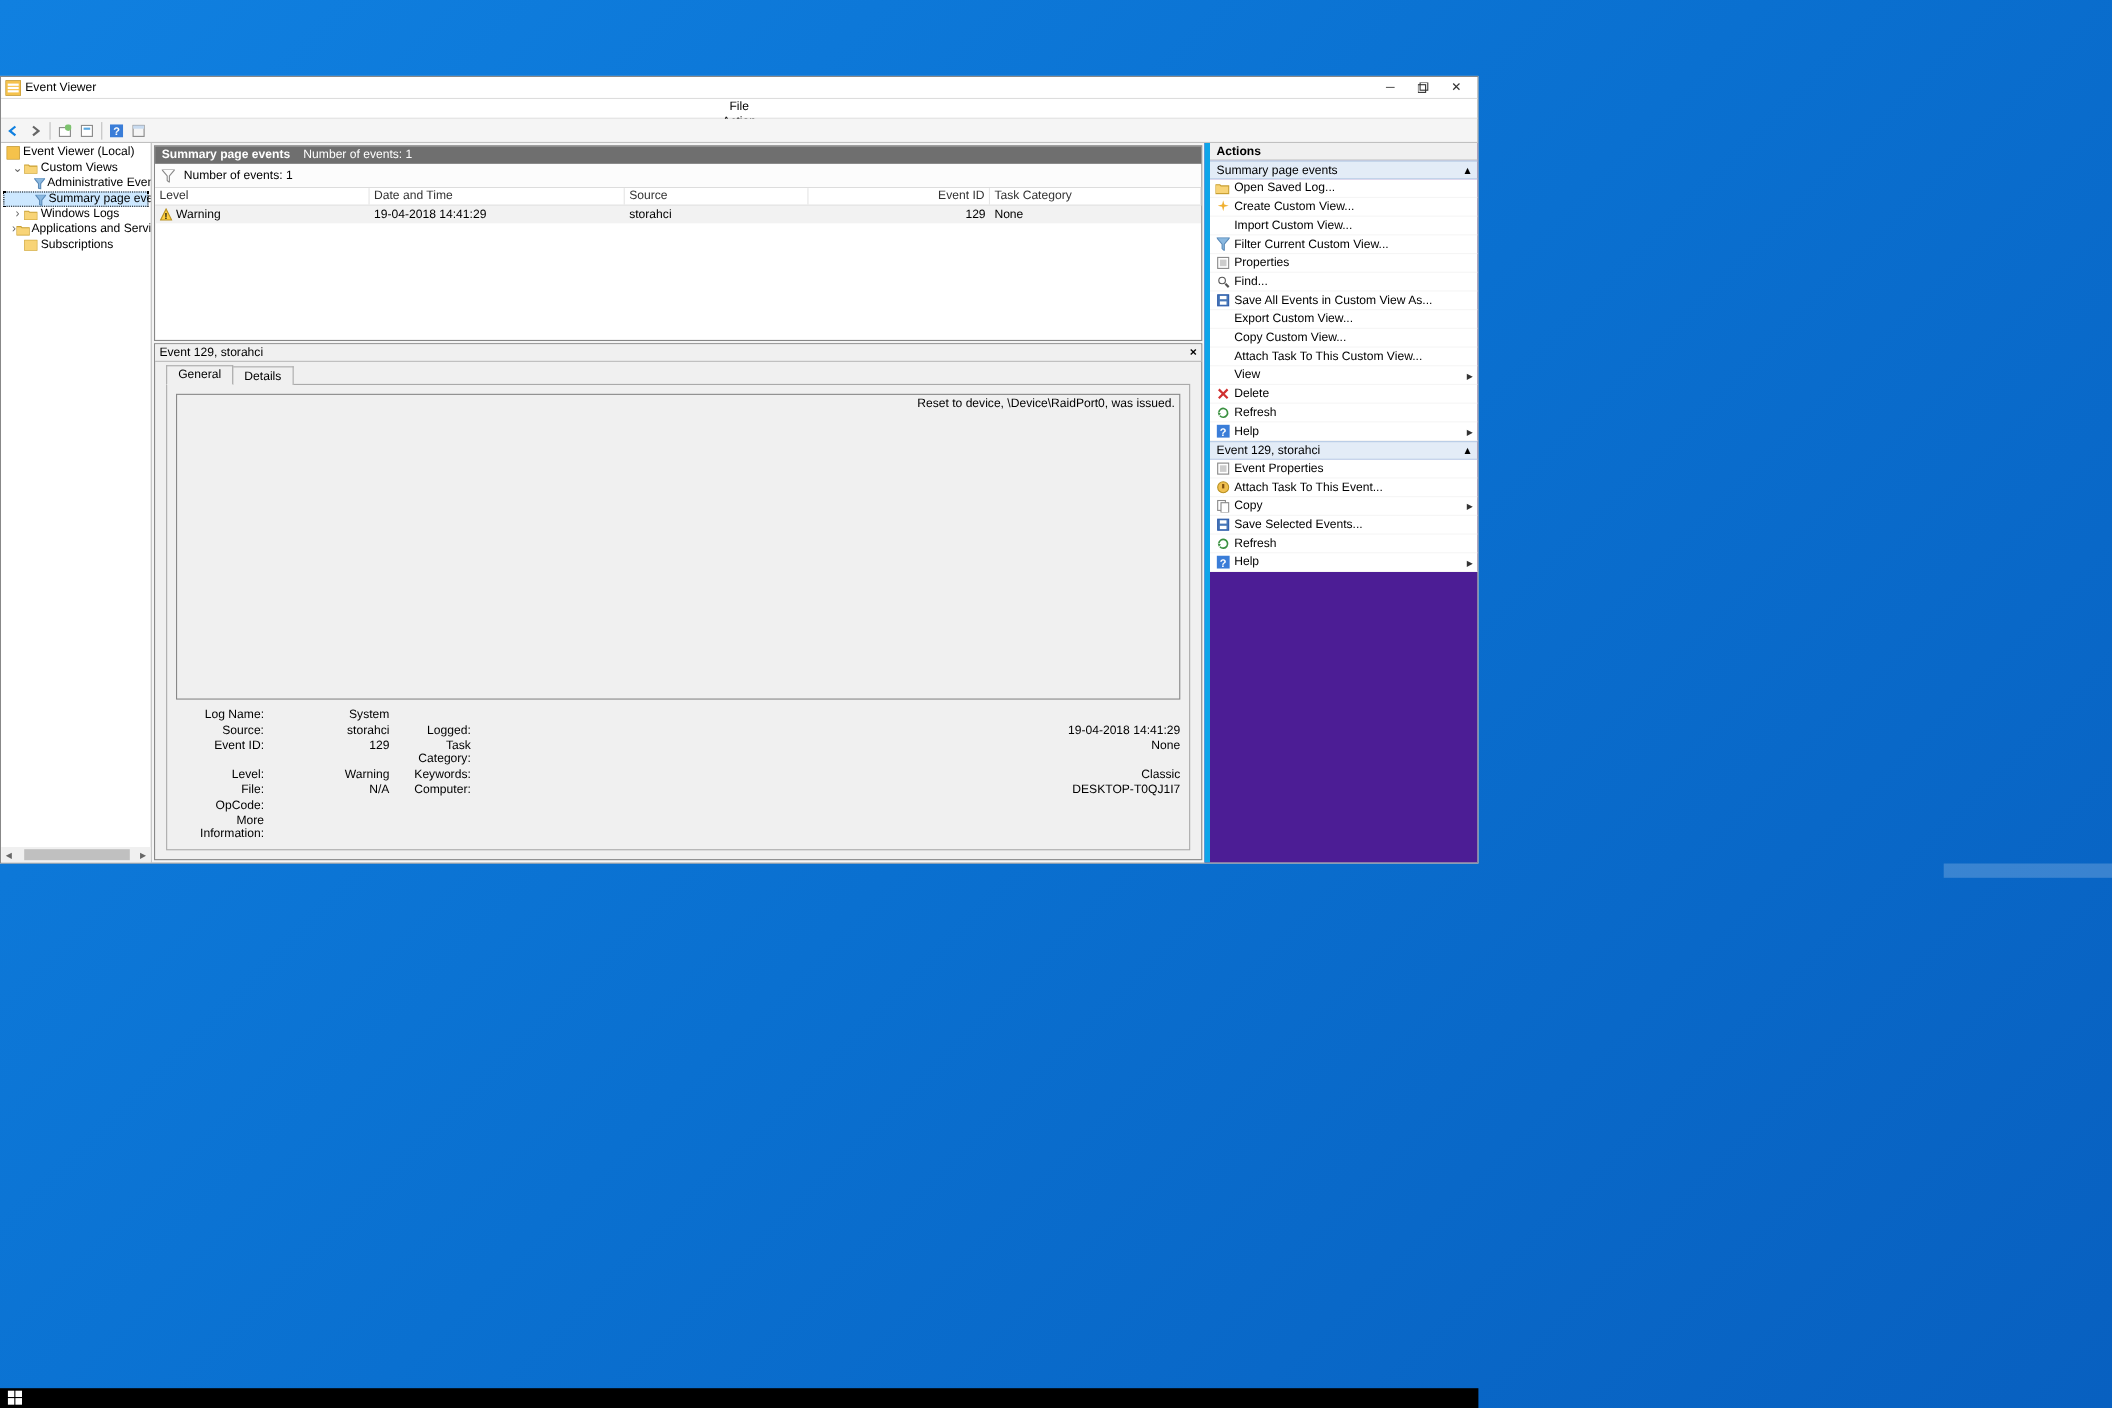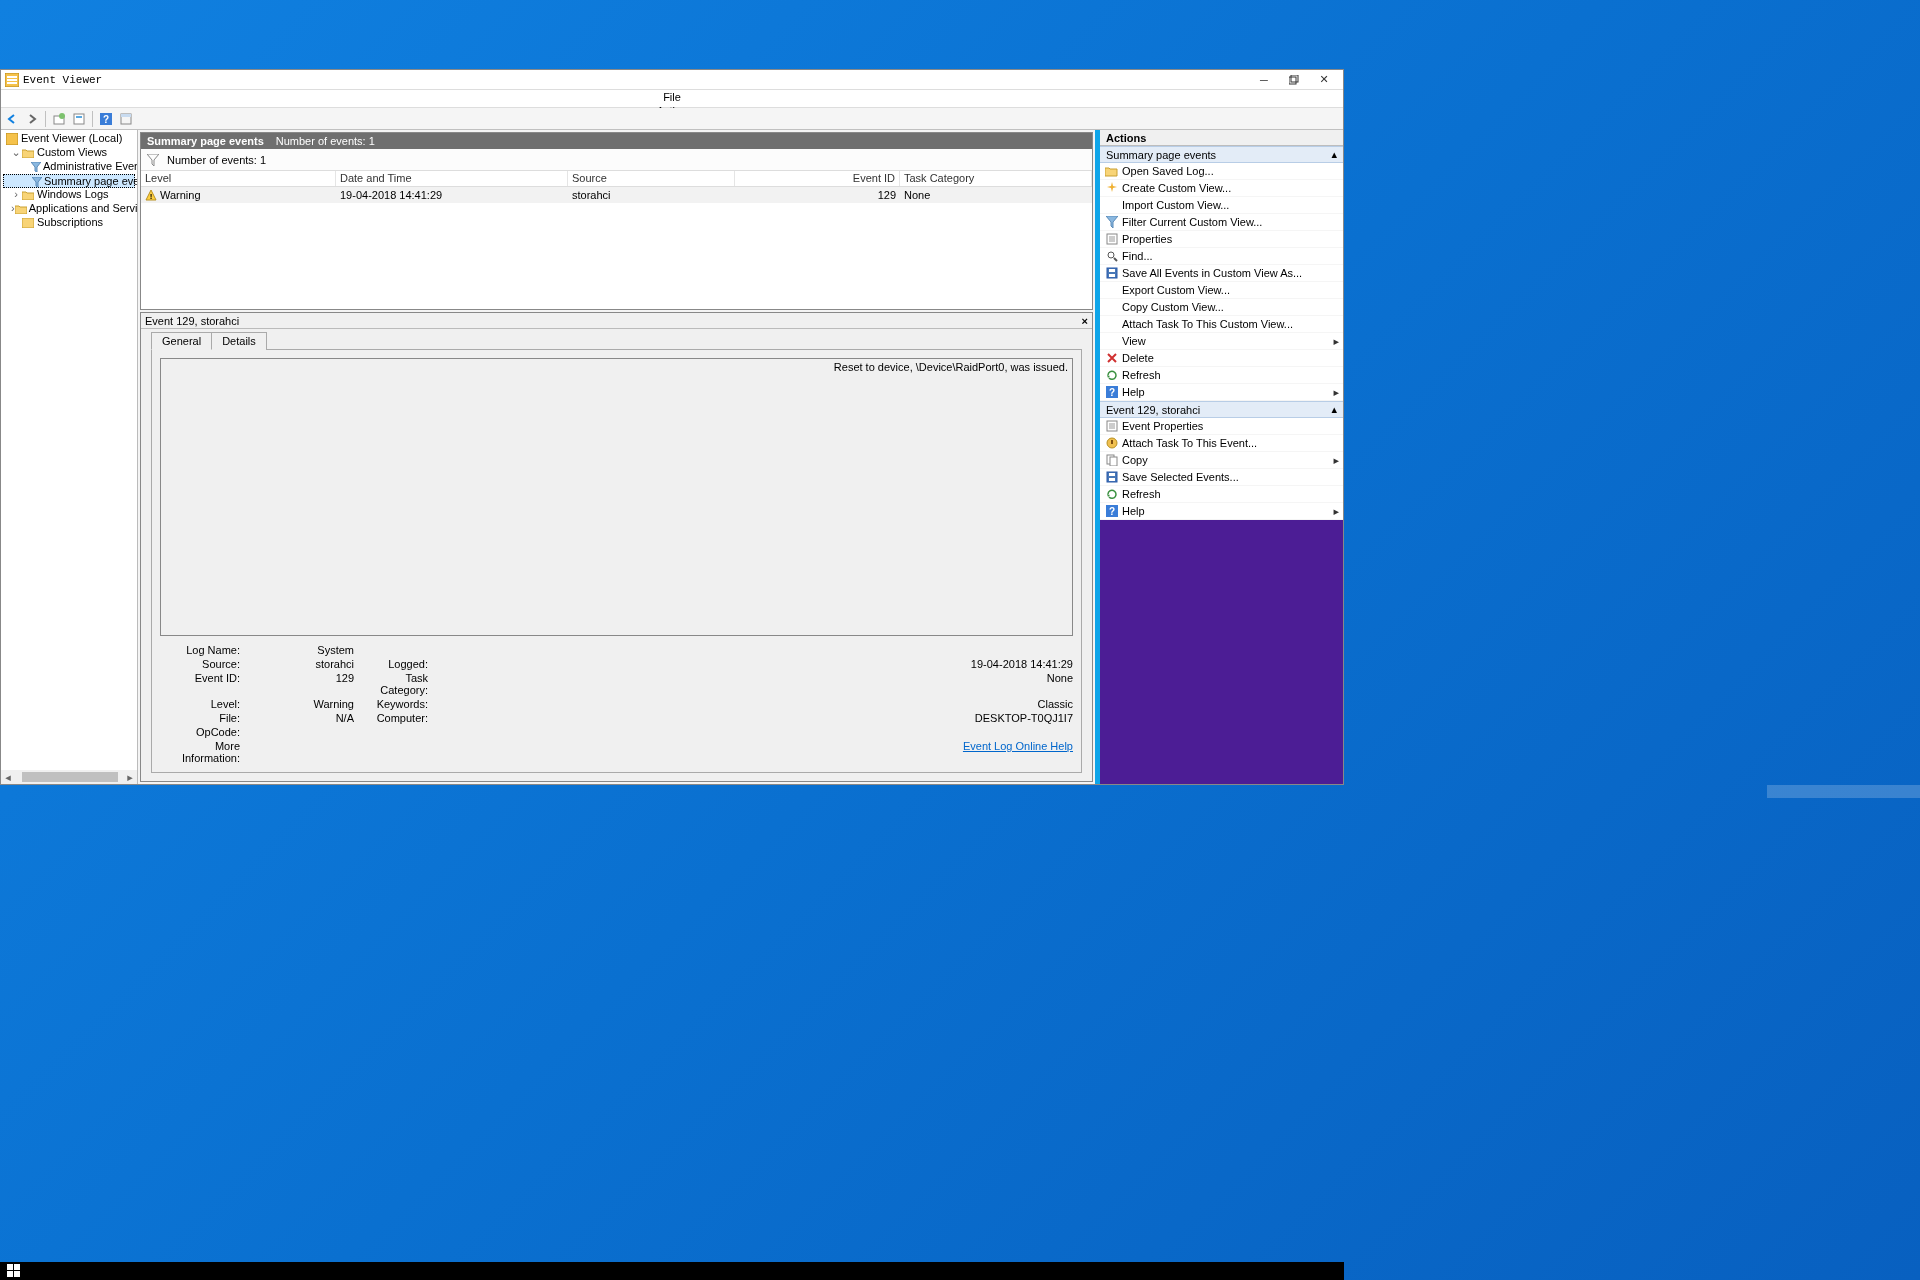--- a/index.html
+++ b/index.html
@@ -22,21 +22,21 @@
   display: flex; flex-direction: column;
 }
 .titlebar {
   height: 20px;
   background: #fff;
   display: flex; align-items: center;
   padding: 0 4px;
   border-bottom: 1px solid #ddd;
 }
 .titlebar .app-icon { width: 14px; height: 14px; margin-right: 4px; }
-.titlebar .title { flex: 1; font-size: 11px; font-family: Liberation Mono, monospace; }
+.titlebar .title { flex: 1; font-size: 11px; }
 .titlebar .win-btns { display: flex; }
 .titlebar .win-btn {
   width: 30px; height: 18px;
   display: flex; align-items: center; justify-content: center;
   font-size: 11px; color: #333;
   cursor: pointer;
 }
 
 .menubar {
   height: 18px;
@@ -157,21 +157,21 @@
   display: flex; flex-direction: column;
   min-height: 0;
 }
 .detail-hdr {
   height: 16px; background: #f0f0f0;
   display: flex; align-items: center; justify-content: space-between;
   padding: 0 4px; border-bottom: 1px solid #bbb;
 }
 .detail-hdr .x { cursor: pointer; font-weight: bold; }
 .tabs {
-  display: flex; padding: 2px 10px 0 10px;
+  display: flex; padding: 2px 10px 0 10px; align-items: flex-end;
 }
 .tab {
   padding: 2px 10px; border: 1px solid #aaa;
   border-bottom: none; background: #f0f0f0;
   margin-right: -1px; cursor: pointer;
   font-size: 11px;
   position: relative; top: 1px;
 }
 .tab.active { background: #f0f0f0; z-index: 2; border-bottom: 1px solid #f0f0f0; }
 .tab-body {
@@ -475,21 +475,20 @@
               <span>N/A</span>
               <span class="lbl">Computer:</span>
               <span>DESKTOP-T0QJ1I7</span>
 
               <span class="lbl">OpCode:</span>
               <span></span>
                 <span></span>
                 <span></span>
 
               <span class="lbl">More Information:</span>
-              <span class="link" style="grid-column: span 3">Event Log Online Help</span>
             </div>
           </div>
         </div>
       </div>
 
     </div>
 
     <div class="actions-pane">
       <div class="actions-title">Actions</div>
 

